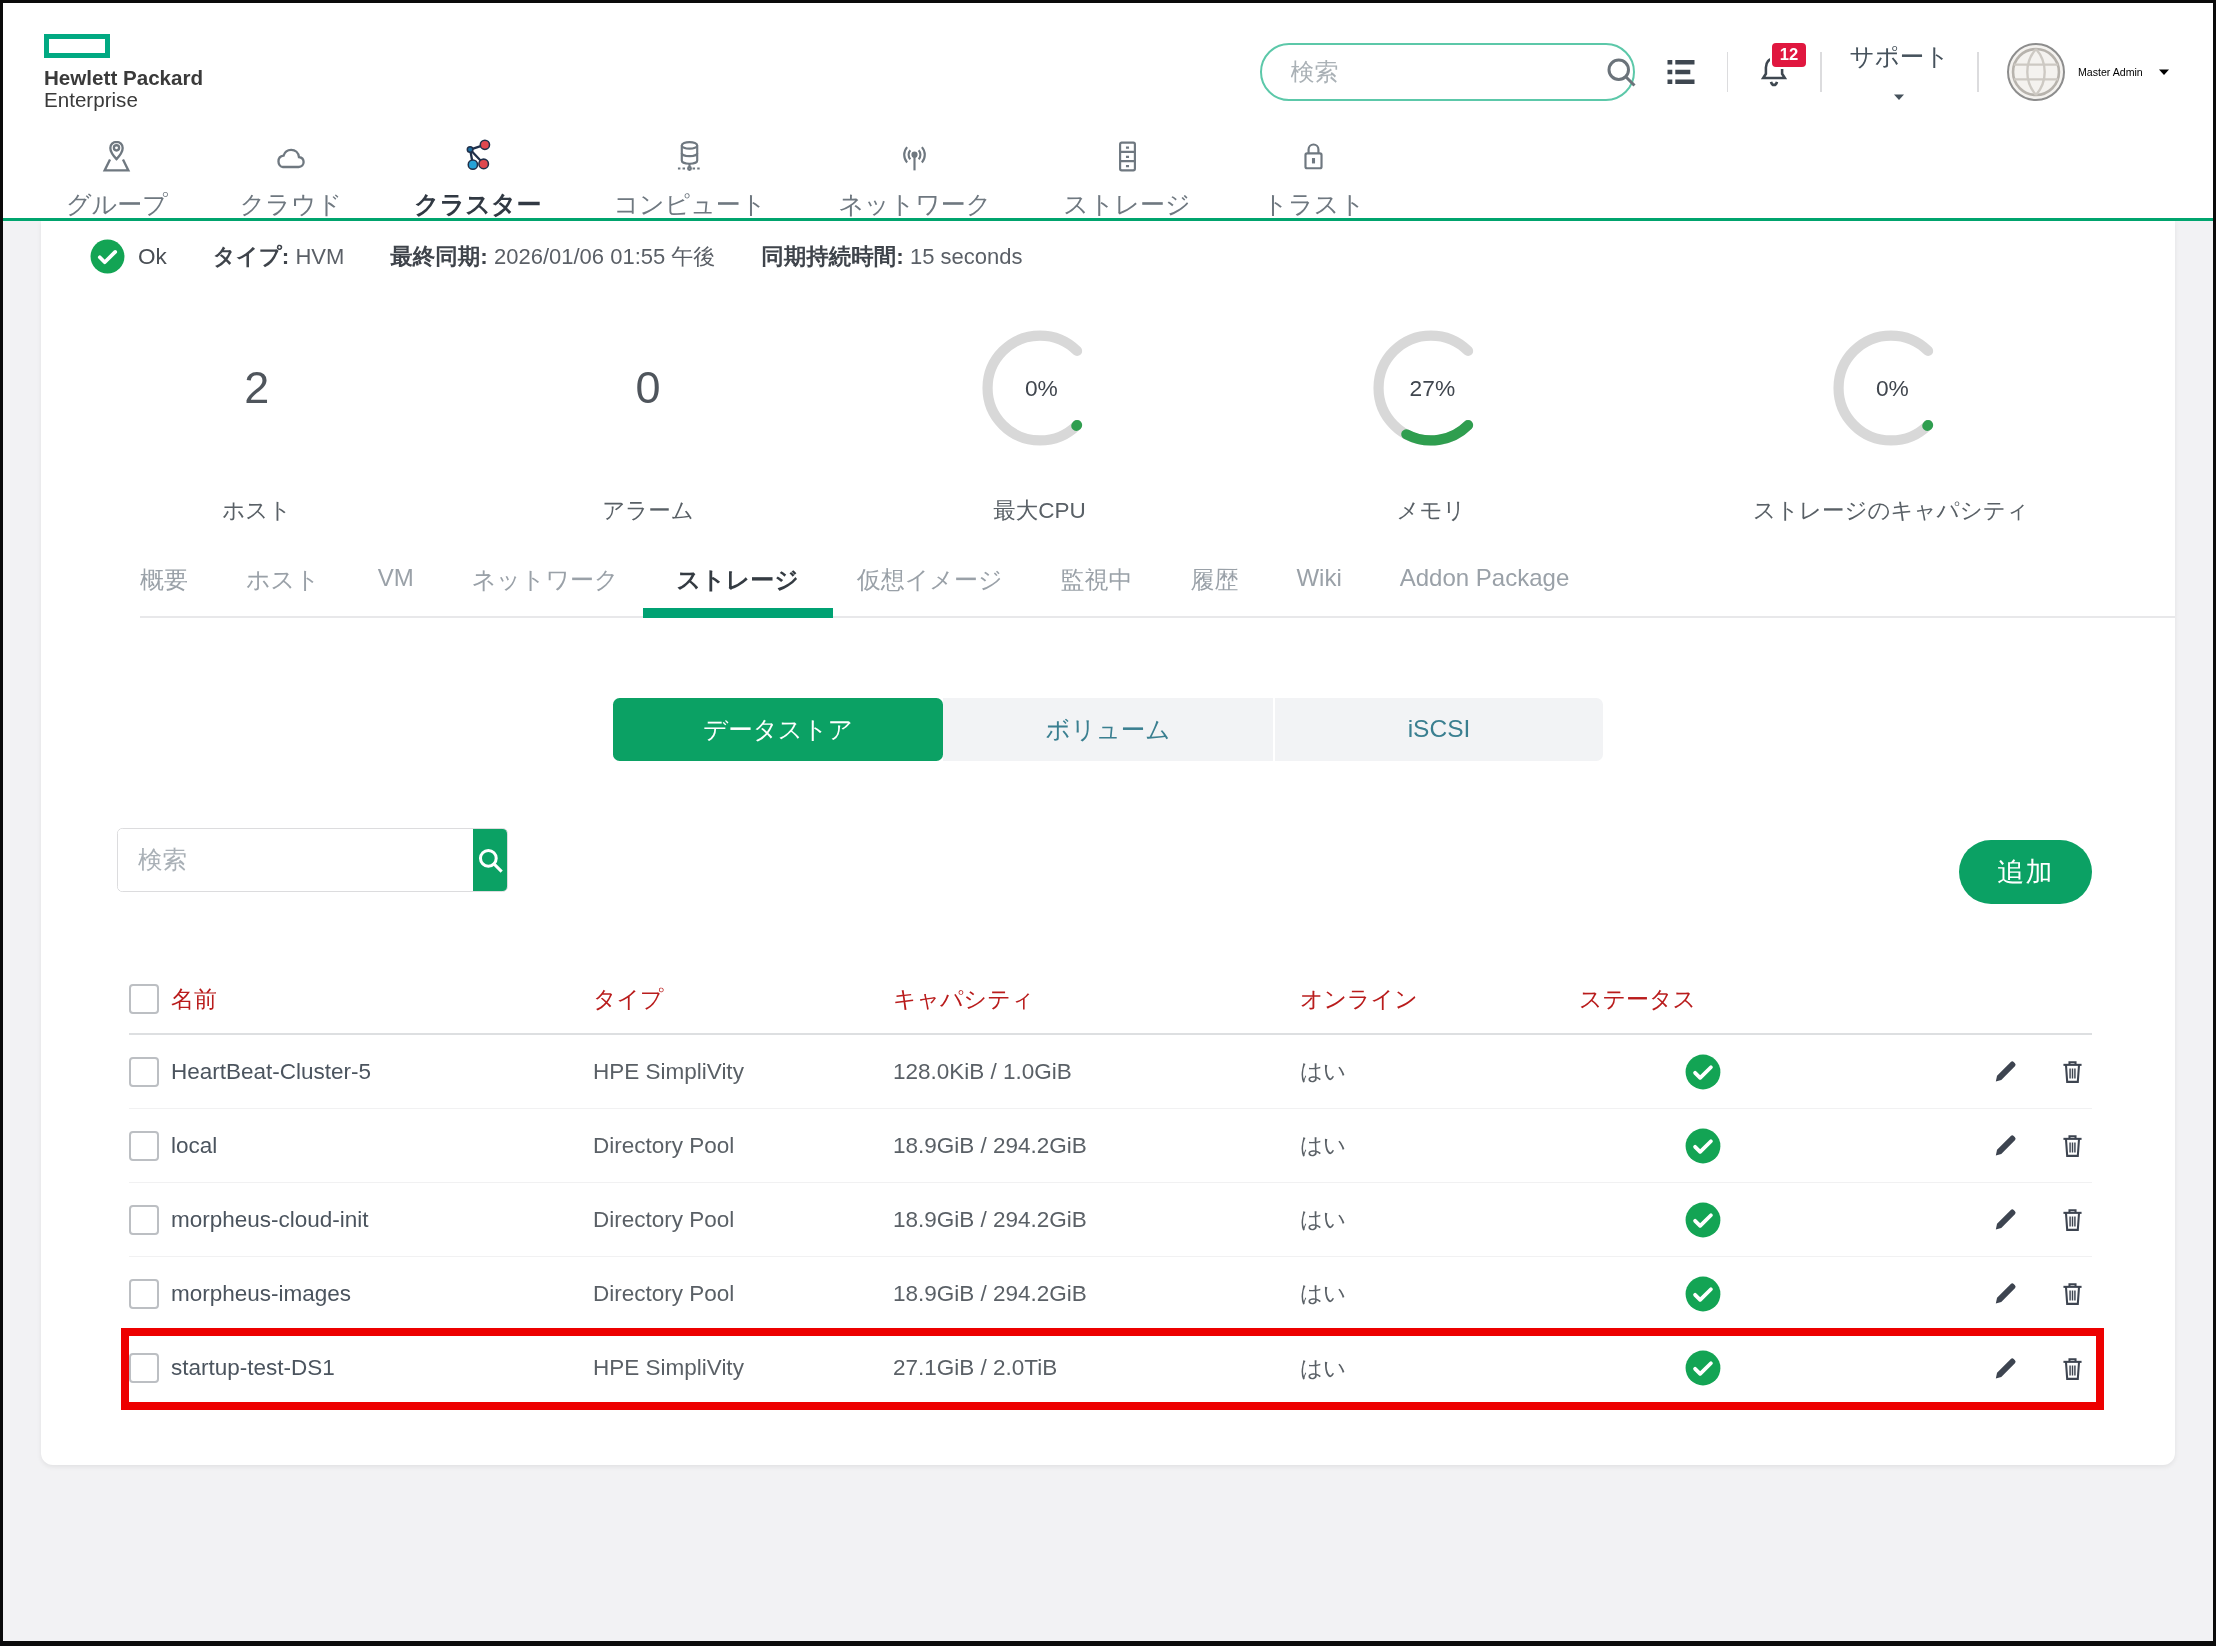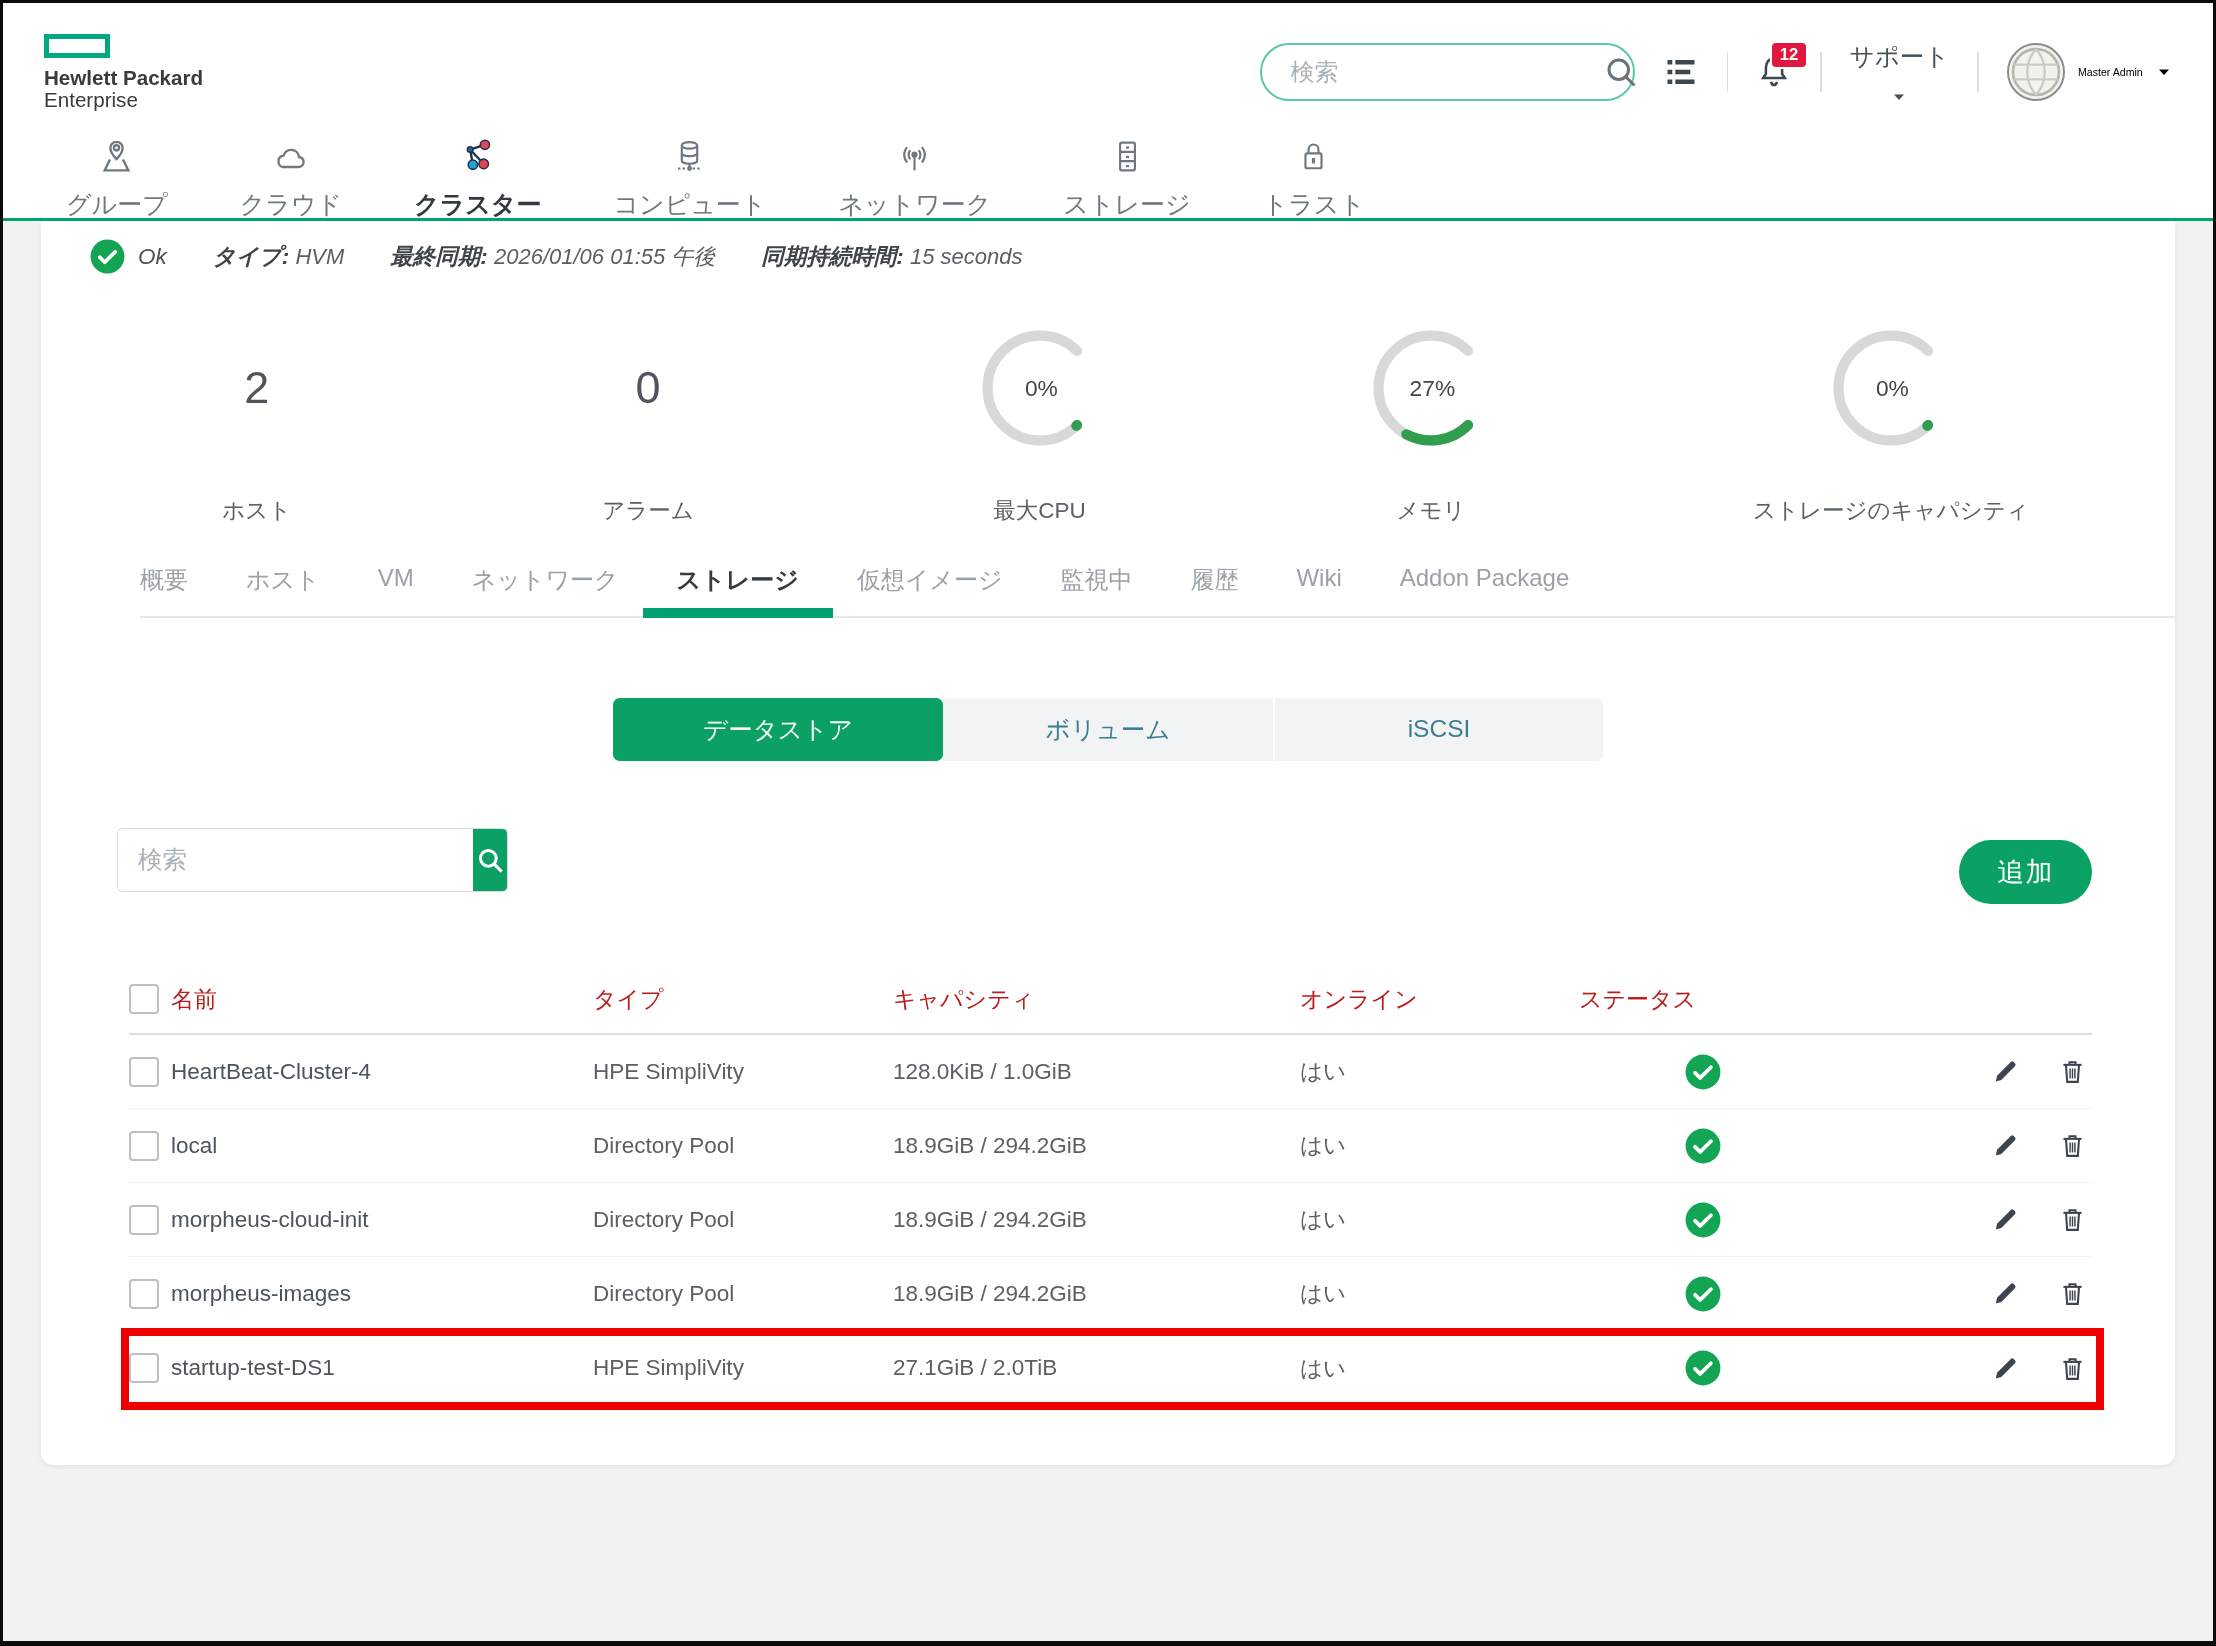--- a/index.html
+++ b/index.html
@@ -38,21 +38,21 @@
   
   .subnav{height:80px;background:#fff;border-bottom:3.3px solid #00a56e;display:flex;align-items:center;gap:72px;padding:0 0 0 63px;flex:none;}
   .sub-item{display:flex;align-items:center;gap:13.3px;font-size:25px;color:#6f7880;cursor:pointer;flex-direction:column;}
   .sub-item svg{width:37px;height:37px;}
   .sub-item.active{color:#313943;font-weight:bold;}
 
   
   .content{flex:1;background:#f2f2f4;}
   .card{margin:0 38px;background:#fff;border-radius:0 0 12px 12px;box-shadow:0 2px 5.3px rgba(0,0,0,.07);padding-bottom:60px;}
 
-  .statusbar{display:flex;align-items:center;gap:46px;padding:17px 0 0 48px;font-size:22px;color:#5a5f66;font-style:italic;}
+  .statusbar{display:flex;align-items:center;gap:46px;padding:17px 0 0 48px;font-size:22px;color:#5a5f66;}
   .st-ok{display:flex;align-items:center;gap:12px;font-size:22.5px;color:#4a4f55;}
   .st-ok svg{width:37px;height:37px;}
   .sf b{color:#3f444b;font-weight:bold;font-size:22.5px;}
   .sf{white-space:nowrap;}
 
   .statsrow{display:flex;margin-top:26.5px;padding:0 20px;}
   .statcol{flex:1 1 0;display:flex;flex-direction:column;align-items:center;}
   .statcol.wide{flex:1.35 1 0;}
   .statval{height:172px;display:flex;align-items:center;justify-content:center;font-size:45px;font-weight:300;color:#4f555c;}
   .gauge{width:138px;height:138px;}
@@ -326,21 +326,21 @@
             <div>名前</div>
             <div>タイプ</div>
             <div>キャパシティ</div>
             <div>オンライン</div>
             <div>ステータス</div>
             <div></div>
           </div>
         <div id="tbody">
             <div class="tgrid trow">
               <span class="cb"></span>
-              <div class="name">HeartBeat-Cluster-4</div>
+              <div class="name">HeartBeat-Cluster-5</div>
               <div>HPE SimpliVity</div>
               <div>128.0KiB / 1.0GiB</div>
               <div>はい</div>
               <div>
                 <span class="okbadge"><svg viewBox="0 0 24 24">
                     <circle cx="12" cy="12" r="11" fill="#13a454"></circle>
                     <path d="M7 12.5l3.2 3.2L17 9" stroke="#fff" stroke-width="2.4" fill="none" stroke-linecap="round" stroke-linejoin="round"></path>
                   </svg></span>
               </div>
               <div class="actions">

